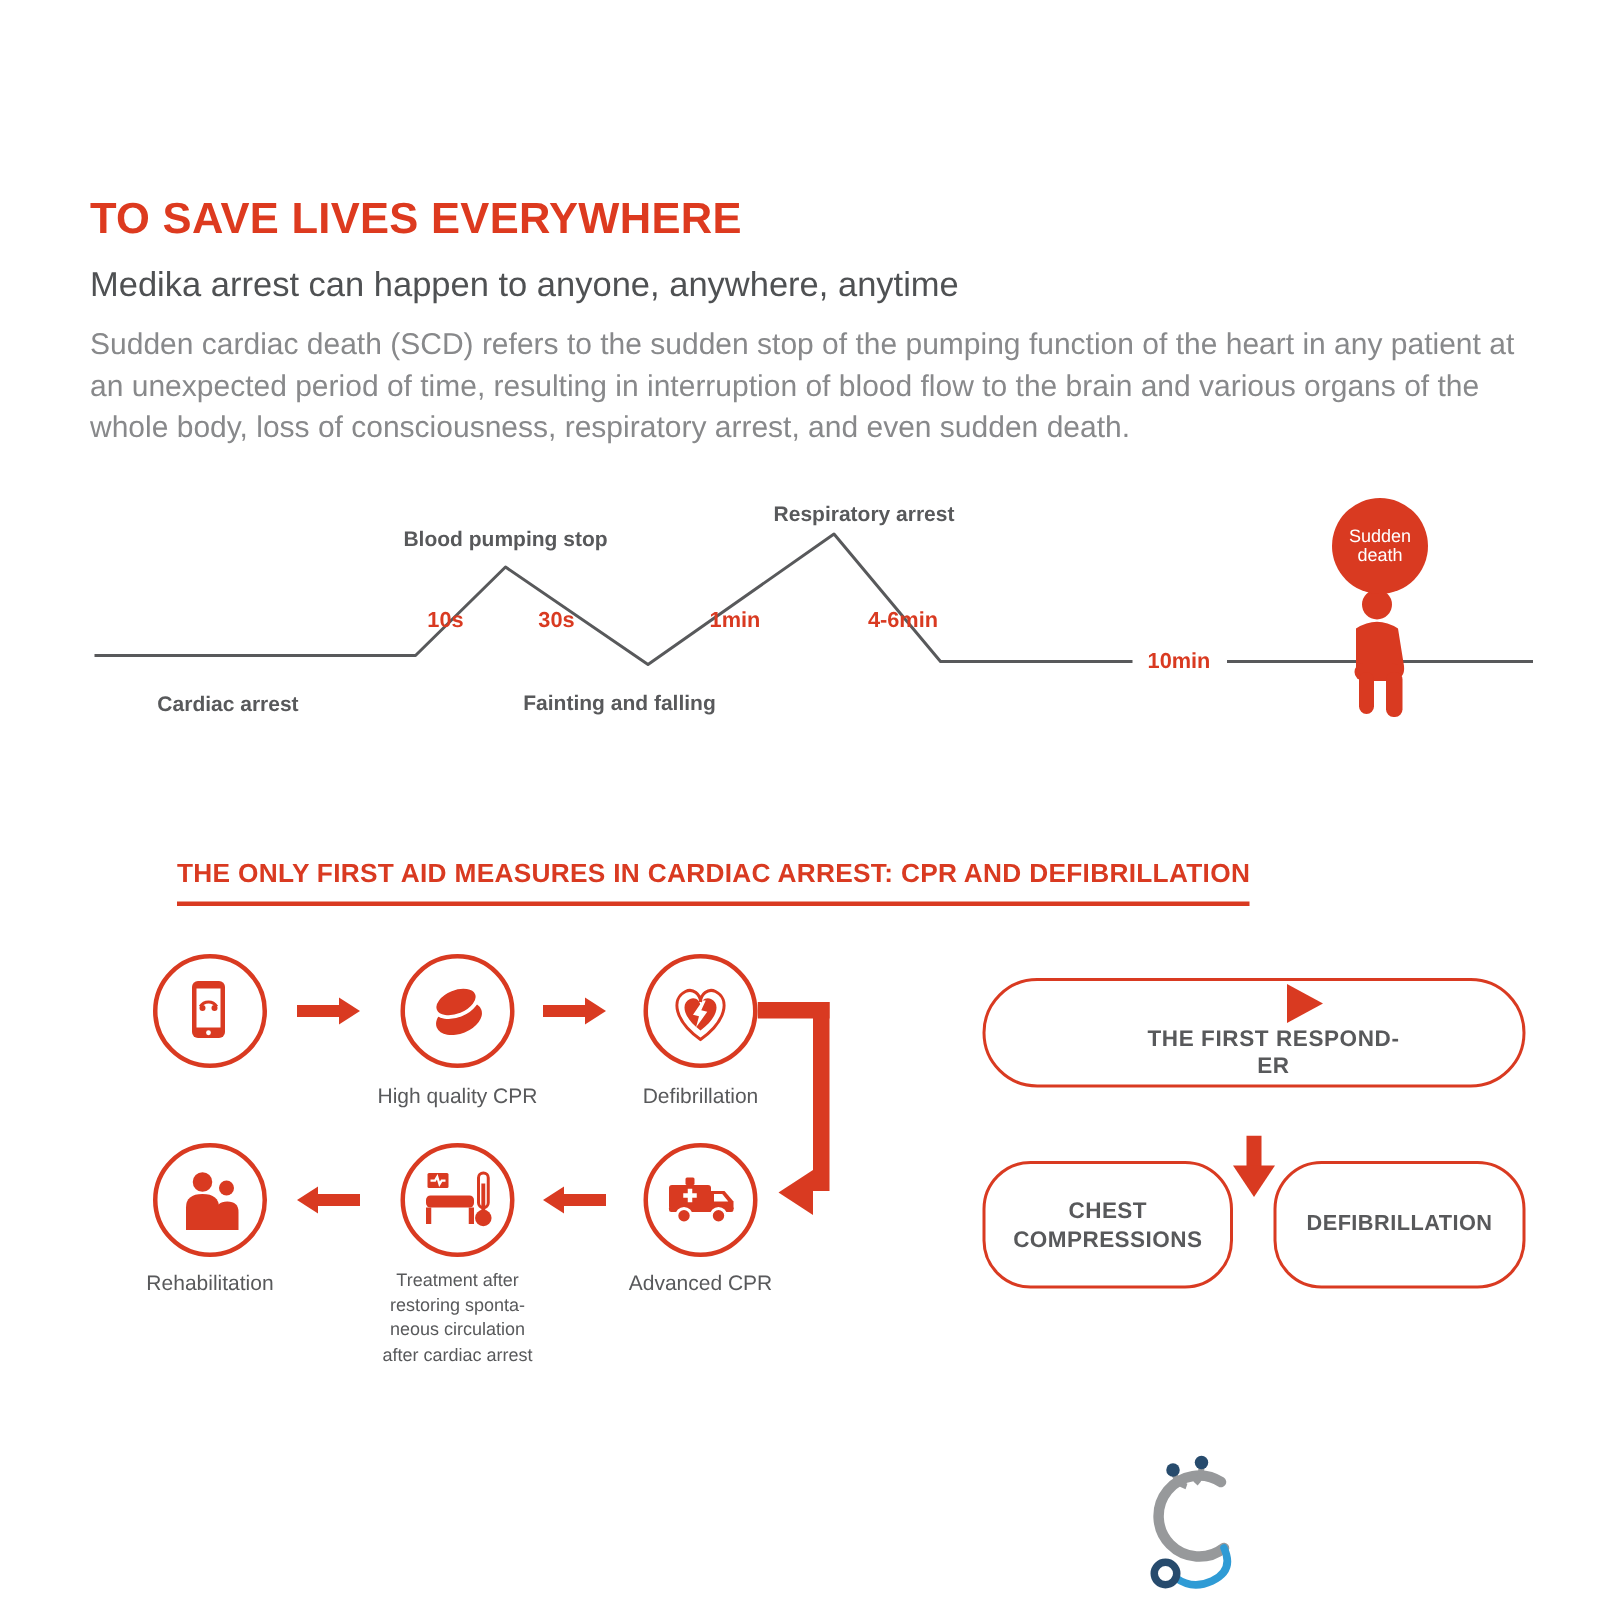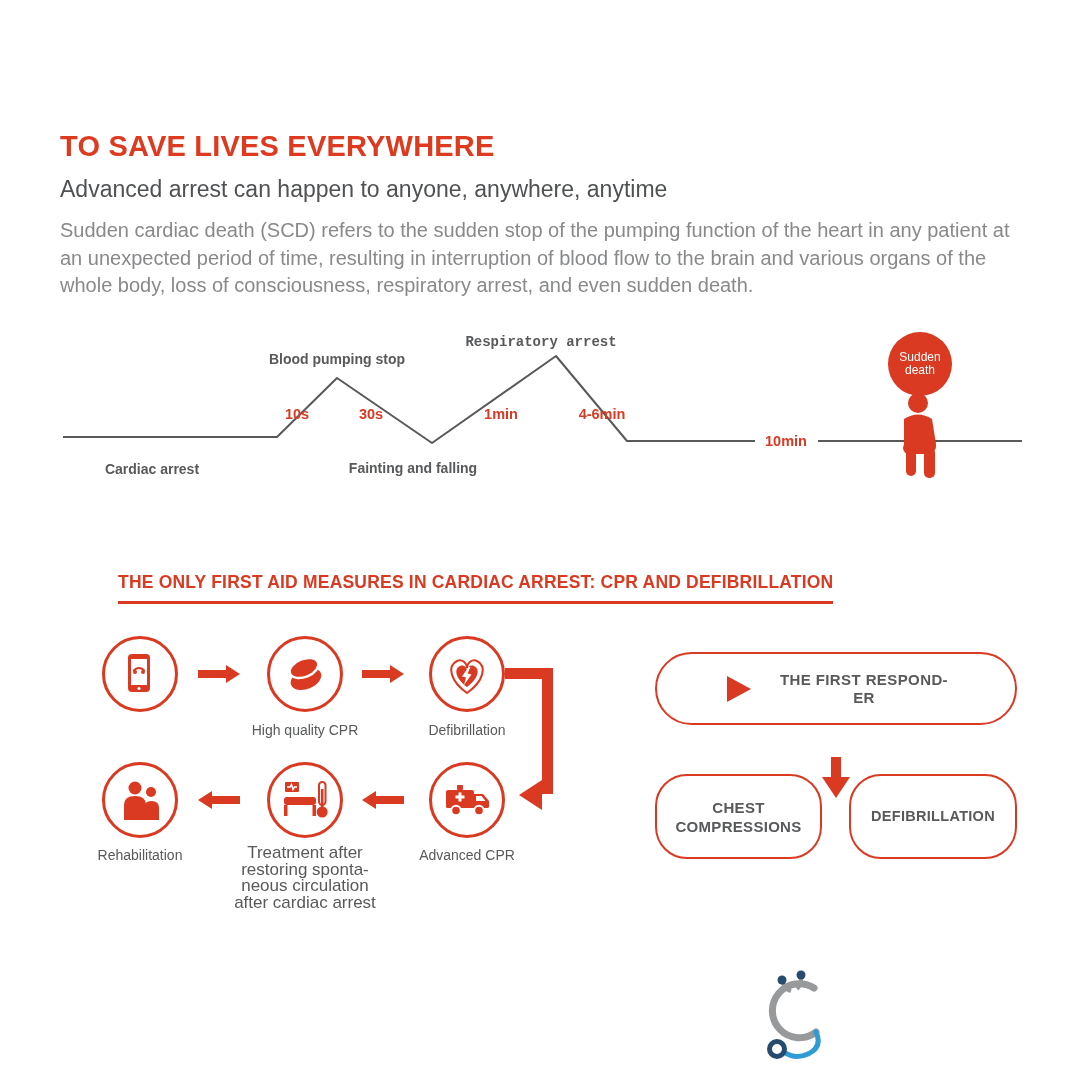--- a/index.html
+++ b/index.html
@@ -14,54 +14,54 @@
   .tl-label{font-weight:bold;font-size:14px;color:#58595b;text-align:center;white-space:pre-line;line-height:16px;}
   .tl-time{font-weight:bold;font-size:14.5px;color:#d93a21;text-align:center;}
   .badge{width:64px;height:64px;border-radius:50%;background:#d93a21;color:#ffffff;
     font-weight:normal;font-size:12px;line-height:13px;display:flex;align-items:center;
     justify-content:center;text-align:center;white-space:pre-line;}
   .section-heading{font-size:17.5px;font-weight:bold;color:#d93a21;display:inline-block;
     border-bottom:3px solid #d93a21;padding-bottom:8px;letter-spacing:.2px;margin-left:48px;}
   .flow-circle{width:76px;height:76px;border:3px solid #d93a21;border-radius:50%;
     background:#fff;display:flex;align-items:center;justify-content:center;box-sizing:border-box;}
   .flow-label{font-size:14px;color:#58595b;text-align:center;white-space:pre-line;line-height:17px;}
-  .flow-label.small{font-size:17px;line-height:16.5px;}
+  .flow-label.small{font-size:12px;line-height:16.5px;}
   .pill{border:2px solid #d93a21;background:#fff;box-sizing:border-box;display:flex;
     align-items:center;justify-content:center;color:#58595b;font-weight:bold;
-    text-align:center;white-space:pre-line;}
+    text-align:center;white-space:pre-line;flex-direction:column;}
   .pill-responder{width:362px;height:73px;border-radius:37px;justify-content:flex-start;
     padding-left:66px;}
   .pill-responder .pill-text{flex:1;text-align:center;font-size:15px;line-height:18px;
     letter-spacing:.4px;padding-right:40px;}
   .pill-box{width:167px;height:85px;border-radius:32px;font-size:15px;line-height:19px;letter-spacing:.3px;}
   .logo{display:flex;align-items:center;}
   .logo-text{font-size:40px;color:#97999b;margin-left:-4px;letter-spacing:.5px;}
   svg{display:block;}
 </style>
 </head>
 <body>
 
 <div class="canvas">
 
   <div class="abs h1" style="left:60px;top:130px;">TO SAVE LIVES EVERYWHERE</div>
-  <div class="abs h2" style="left:60px;top:176px;">Advanced arrest can happen to anyone, anywhere, anytime</div>
+  <div class="abs h2" style="left:60px;top:176px;">Medika arrest can happen to anyone, anywhere, anytime</div>
   <div class="abs body-text" style="left:60px;top:217px;">Sudden cardiac death (SCD) refers to the sudden stop of the pumping function of the heart in any patient at an unexpected period of time, resulting in interruption of blood flow to the brain and various organs of the whole body, loss of consciousness, respiratory arrest, and even sudden death.</div>
 
   <div class="abs" style="left:60px;top:330px;width:962px;height:180px;">
     <svg class="abs" style="left:0;top:0;" width="962" height="180">
       <polyline points="3,107 217,107 277,48 372,113 496,26 567,111 695,111" fill="none" stroke="#58595b" stroke-width="2" stroke-linejoin="round"></polyline>
       <polyline points="758,111 962,111" fill="none" stroke="#58595b" stroke-width="2"></polyline>
     </svg>
 
     <div class="abs tl-label" style="left:177px;top:21px;width:200px;">Blood pumping stop</div>
-    <div class="abs tl-label" style="left:381px;top:4px;width:200px;font-family:Liberation Mono, monospace;">Respiratory arrest</div>
+    <div class="abs tl-label" style="left:416px;top:4px;width:200px;">Respiratory arrest</div>
 
     <div class="abs tl-time" style="left:207px;top:76px;width:60px;">10s</div>
     <div class="abs tl-time" style="left:281px;top:76px;width:60px;">30s</div>
-    <div class="abs tl-time" style="left:411px;top:76px;width:60px;">1min</div>
+    <div class="abs tl-time" style="left:400px;top:76px;width:60px;">1min</div>
     <div class="abs tl-time" style="left:507px;top:76px;width:70px;">4-6min</div>
     <div class="abs tl-time" style="left:696px;top:103px;width:60px;">10min</div>
 
     <div class="abs tl-label" style="left:12px;top:131px;width:160px;">Cardiac arrest</div>
     <div class="abs tl-label" style="left:253px;top:130px;width:200px;">Fainting and falling</div>
 
     <svg class="abs" style="left:832px;top:62px;" width="56" height="96" viewBox="0 0 56 96">
       <g fill="#d93a21">
         <circle cx="26" cy="11" r="10"></circle>
         <path d="M12 27 Q26 18 40 27 L44 52 Q45 61 36 61 L20 61 Q11 61 12 52 Z"></path>

